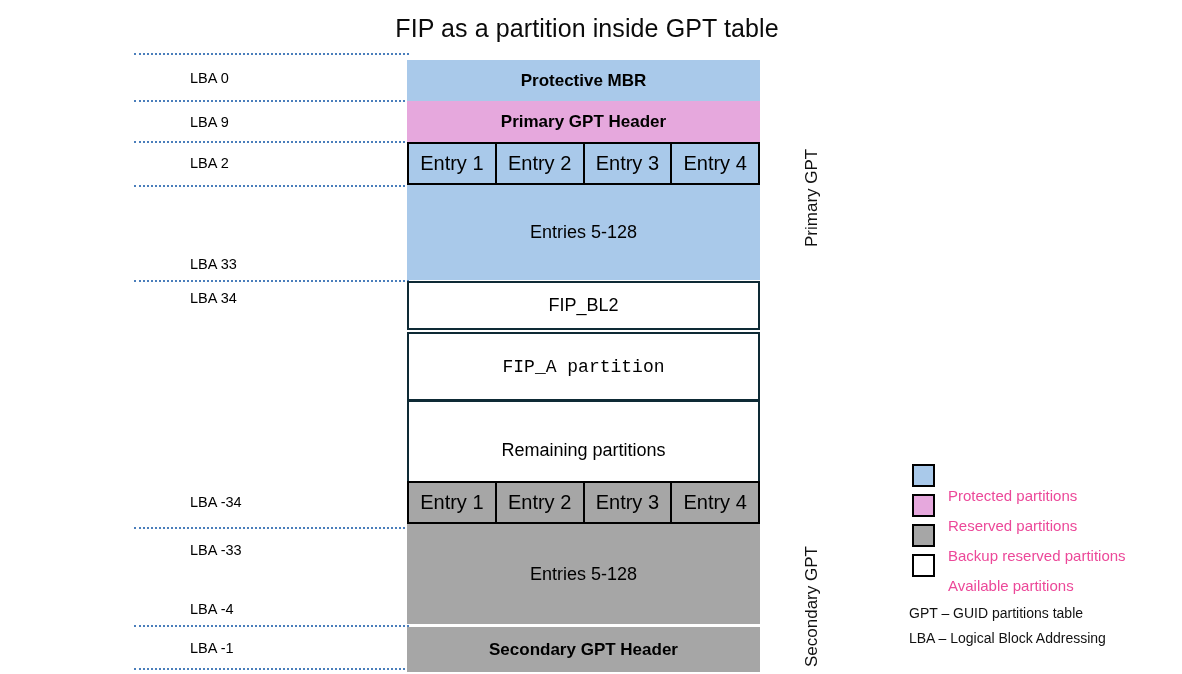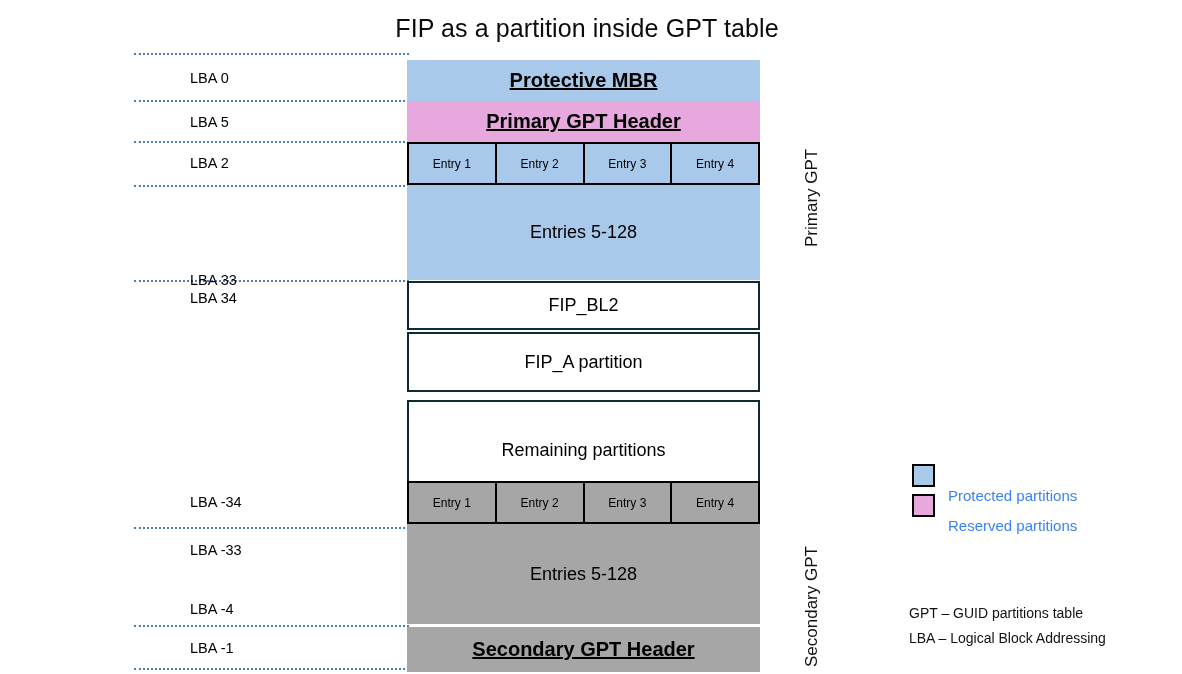--- a/index.html
+++ b/index.html
@@ -53,40 +53,40 @@
     display: flex;
     align-items: center;
     justify-content: center;
     font-size: 18px;
     white-space: nowrap;
   }
   .band.blue   { background: #a9c9ea; }
   .band.pink   { background: #e6a8dd; }
   .band.grey   { background: #a6a6a6; }
   .band.white  { background: #ffffff; border: 2px solid #0e2a35; }
-  .band.bold   { font-weight: bold; font-size: 20px; text-decoration: underline; }
+  .band.bold   { font-weight: bold; font-size: 17px; }
 
   
   .entries-row {
     position: absolute;
     left: 391px;
     width: 353px;
     height: 43px;
     display: flex;
     box-sizing: border-box;
     border: 2px solid #000000;
   }
   .entries-row .cell {
     flex: 1 1 0;
     box-sizing: border-box;
     border-right: 2px solid #000;
     display: flex;
     align-items: center;
     justify-content: center;
-    font-size: 12px;
+    font-size: 20px;
     white-space: nowrap;
   }
   .entries-row .cell:last-child { border-right: none; }
   .entries-row.blue .cell { background: #a9c9ea; }
   .entries-row.grey .cell { background: #a6a6a6; }
 
   
   .side-label {
     position: absolute;
     transform-origin: 0 0;
@@ -103,21 +103,21 @@
     align-items: center;
     height: 30px;
   }
   .swatch {
     width: 23px; height: 23px;
     box-sizing: border-box;
     border: 2px solid #000;
     margin-right: 13px;
     flex: none;
   }
-  .legend-text { font-size: 15px; color: #3b82f6; white-space: nowrap; margin-top: 40px; }
+  .legend-text { font-size: 15px; color: #ec4899; white-space: nowrap; margin-top: 40px; }
 
   #abbrevs { position: absolute; left: 893px; top: 601px; }
   .abbrev { font-size: 14px; color: #111; white-space: nowrap; line-height: 25px; }
 </style>
 </head>
 <body>
 
 <div class="diagram">
 
   <div id="page-title">FIP as a partition inside GPT table</div>
@@ -127,44 +127,44 @@
       <div class="guide" style="top: 100px;"></div>
       <div class="guide" style="top: 141px;"></div>
       <div class="guide" style="top: 185px;"></div>
       <div class="guide" style="top: 280px;"></div>
       <div class="guide" style="top: 527px;"></div>
       <div class="guide" style="top: 625px;"></div>
       <div class="guide" style="top: 668px;"></div>
     </div>
   <div id="lba-layer">
       <div class="lba-label" style="top: 70px;">LBA 0</div>
-      <div class="lba-label" style="top: 114px;">LBA 5</div>
+      <div class="lba-label" style="top: 114px;">LBA 9</div>
       <div class="lba-label" style="top: 155px;">LBA 2</div>
-      <div class="lba-label" style="top: 256px; margin-top: 16px;">LBA 33</div>
+      <div class="lba-label" style="top: 256px;">LBA 33</div>
       <div class="lba-label" style="top: 290px;">LBA 34</div>
       <div class="lba-label" style="top: 494px;">LBA -34</div>
       <div class="lba-label" style="top: 542px;">LBA -33</div>
       <div class="lba-label" style="top: 601px;">LBA -4</div>
       <div class="lba-label" style="top: 640px;">LBA -1</div>
     </div>
   <div id="stack-layer">
       <div class="band blue" style="top: 163px; height: 24px;"></div>
       <div class="band blue bold" style="top: 60px; height: 41px;">
         <span>Protective MBR</span>
       </div>
       <div class="band pink bold" style="top: 101px; height: 41px; align-items: center;">
         <span>Primary GPT Header</span>
       </div>
       <div class="band blue" style="top: 185px; height: 95px;">
         <span>Entries 5-128</span>
       </div>
       <div class="band white" style="top: 281px; height: 49px;">
         <span>FIP_BL2</span>
       </div>
-      <div class="band white" style="top: 332px; height: 60px;">
+      <div class="band white" style="top: 332px; height: 69px; font-family: Liberation Mono, monospace;">
         <span>FIP_A partition</span>
       </div>
       <div class="band white" style="top: 400px; height: 100px;">
         <span>Remaining partitions</span>
       </div>
       <div class="band grey" style="top: 524px; height: 100px;">
         <span>Entries 5-128</span>
       </div>
       <div class="band grey bold" style="top: 627px; height: 45px;">
         <span>Secondary GPT Header</span>
@@ -189,19 +189,27 @@
 
   <div id="legend">
       <div class="legend-row">
         <div class="swatch" style="background: rgb(169, 201, 234);"></div>
         <div class="legend-text">Protected partitions</div>
       </div>
       <div class="legend-row">
         <div class="swatch" style="background: rgb(230, 168, 221);"></div>
         <div class="legend-text">Reserved partitions</div>
       </div>
+      <div class="legend-row">
+        <div class="swatch" style="background: rgb(166, 166, 166);"></div>
+        <div class="legend-text">Backup reserved partitions</div>
+      </div>
+      <div class="legend-row">
+        <div class="swatch" style="background: rgb(255, 255, 255);"></div>
+        <div class="legend-text">Available partitions</div>
+      </div>
     </div>
   <div id="abbrevs">
       <div class="abbrev">GPT – GUID partitions table</div>
       <div class="abbrev">LBA – Logical Block Addressing</div>
     </div>
 
 </div>
 
 </body></html>

